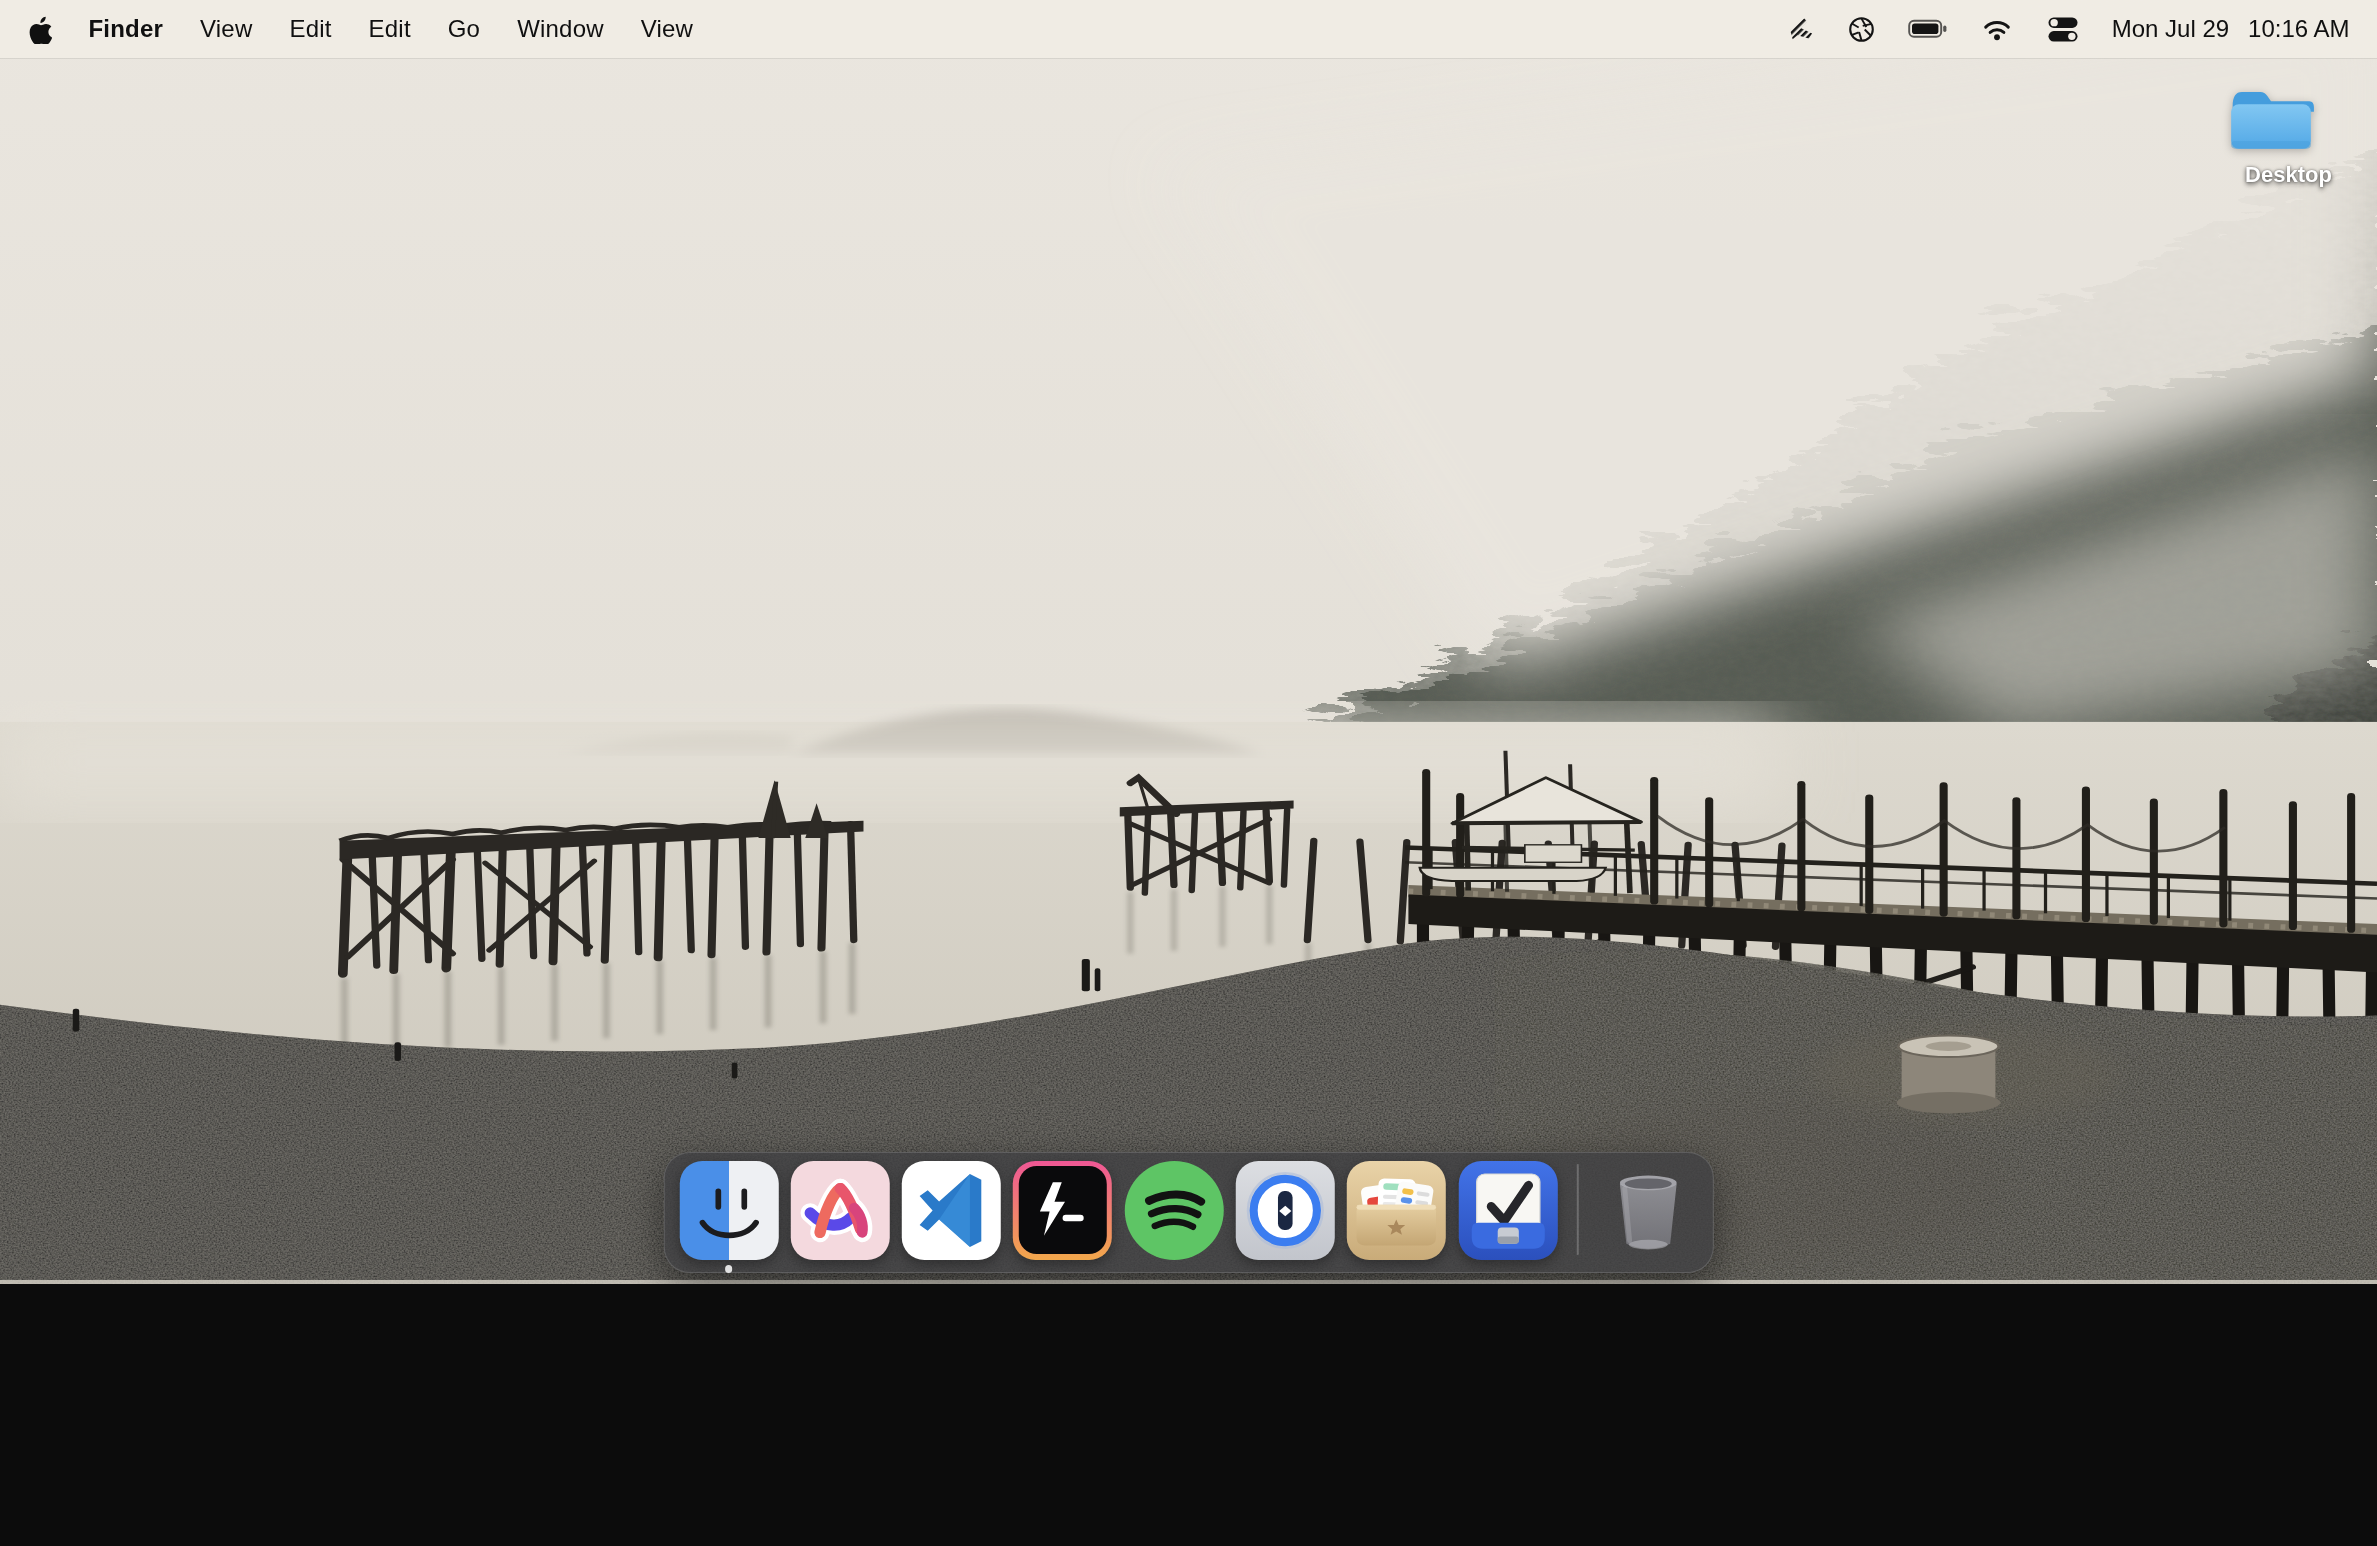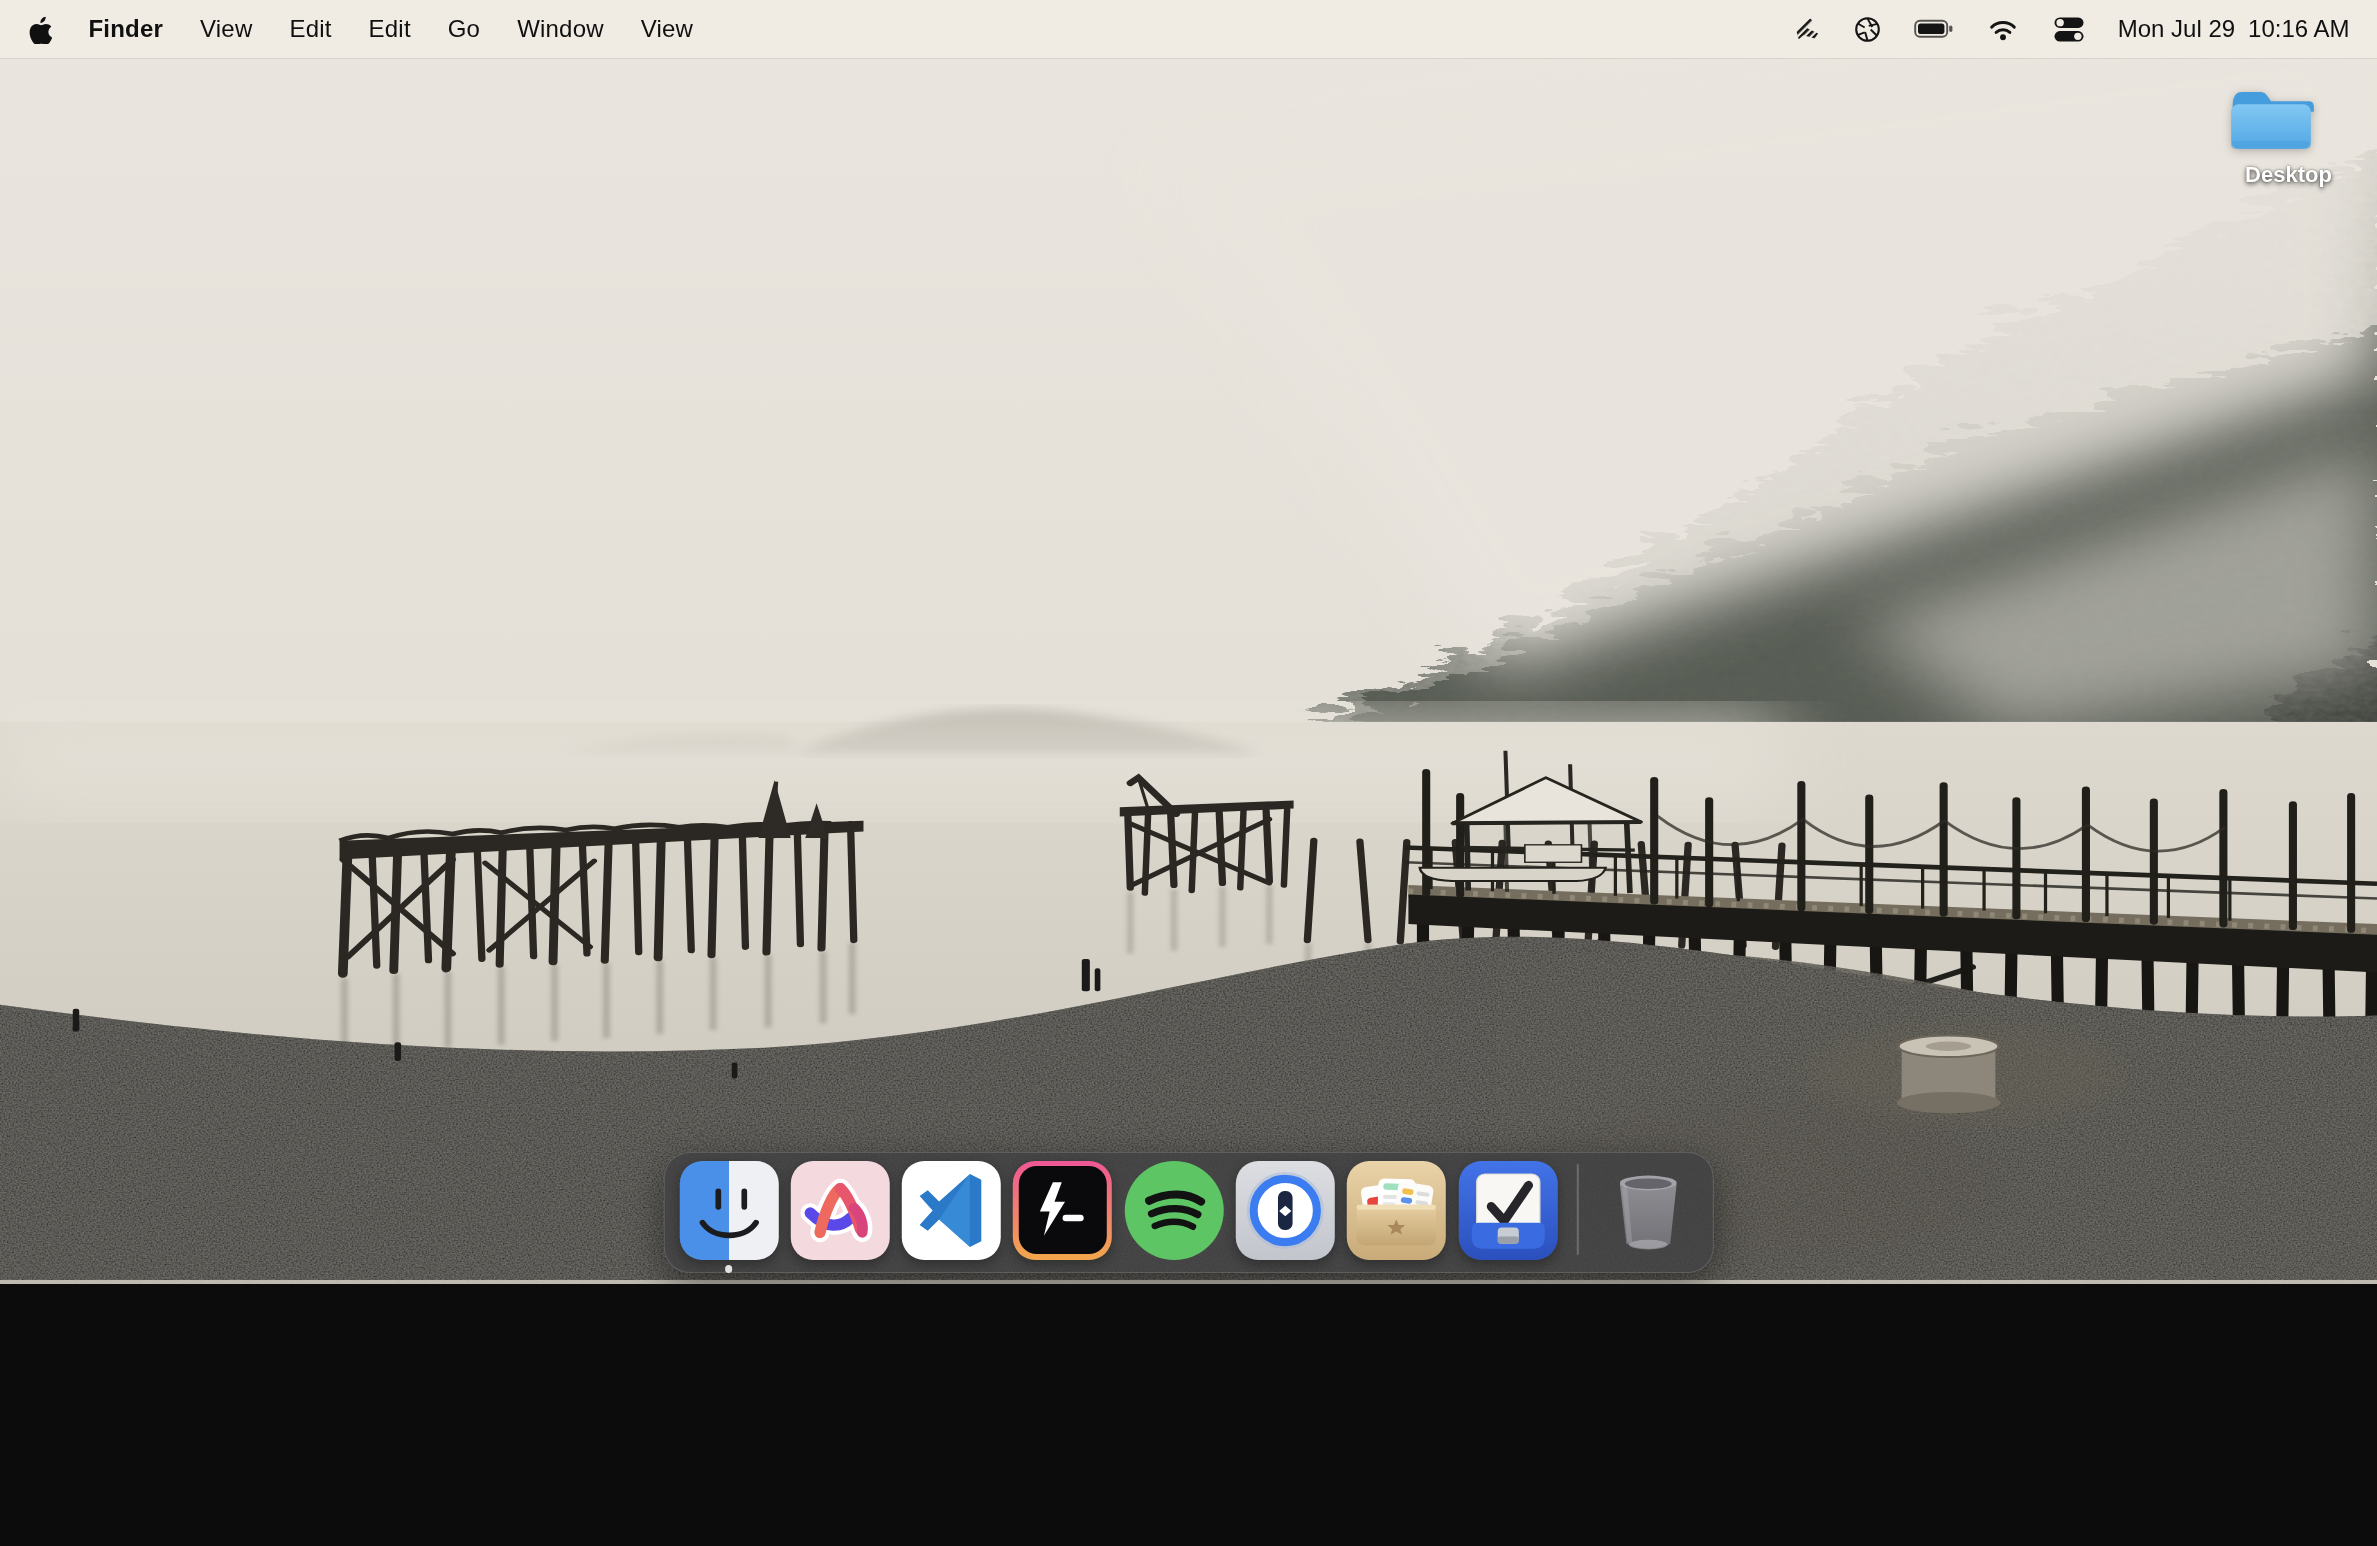--- a/index.html
+++ b/index.html
@@ -12,21 +12,21 @@
     background:rgba(240,236,228,0.94);display:flex;justify-content:space-between;
     align-items:center;padding:0 27.5px;box-sizing:border-box;
     box-shadow:0 0.8px 0 rgba(0,0,0,0.10);}
   .mb-left{display:flex;align-items:center;gap:37px;}
   .mb-right{display:flex;align-items:center;gap:32px;}
   .mb-item,.mb-icon,.mb-apple,.mb-clock{background:none;border:none;margin:0;padding:0;cursor:default;}
   .mb-item{font-size:24px;line-height:58px;color:#101010;letter-spacing:0.2px;}
   .mb-bold{font-weight:700;}
   .mb-apple svg{width:24px;height:30px;display:block;}
   .mb-icon svg{display:block;}
-  .mb-clock{display:flex;align-items:center;gap:13px;font-size:24px;color:#101010;}
+  .mb-clock{display:flex;align-items:center;gap:19px;font-size:24px;color:#101010;}
 
   
   #desktop-folder{position:absolute;left:2213px;top:81px;width:116px;z-index:20;
     display:flex;flex-direction:column;align-items:center;cursor:default;}
   #desktop-folder svg{width:92px;height:74px;filter:drop-shadow(0 2.4px 4px rgba(0,0,0,.25));}
   .folder-label{margin-top:6.5px;font-size:22px;font-weight:700;color:#ffffff;
     text-shadow:0 1.6px 4.9px rgba(0,0,0,.65),0 0 2.4px rgba(0,0,0,.45);padding-left:35px;}
 
   
   #dock{position:absolute;left:50%;transform:translateX(-50%);bottom:11.3px;z-index:30;

